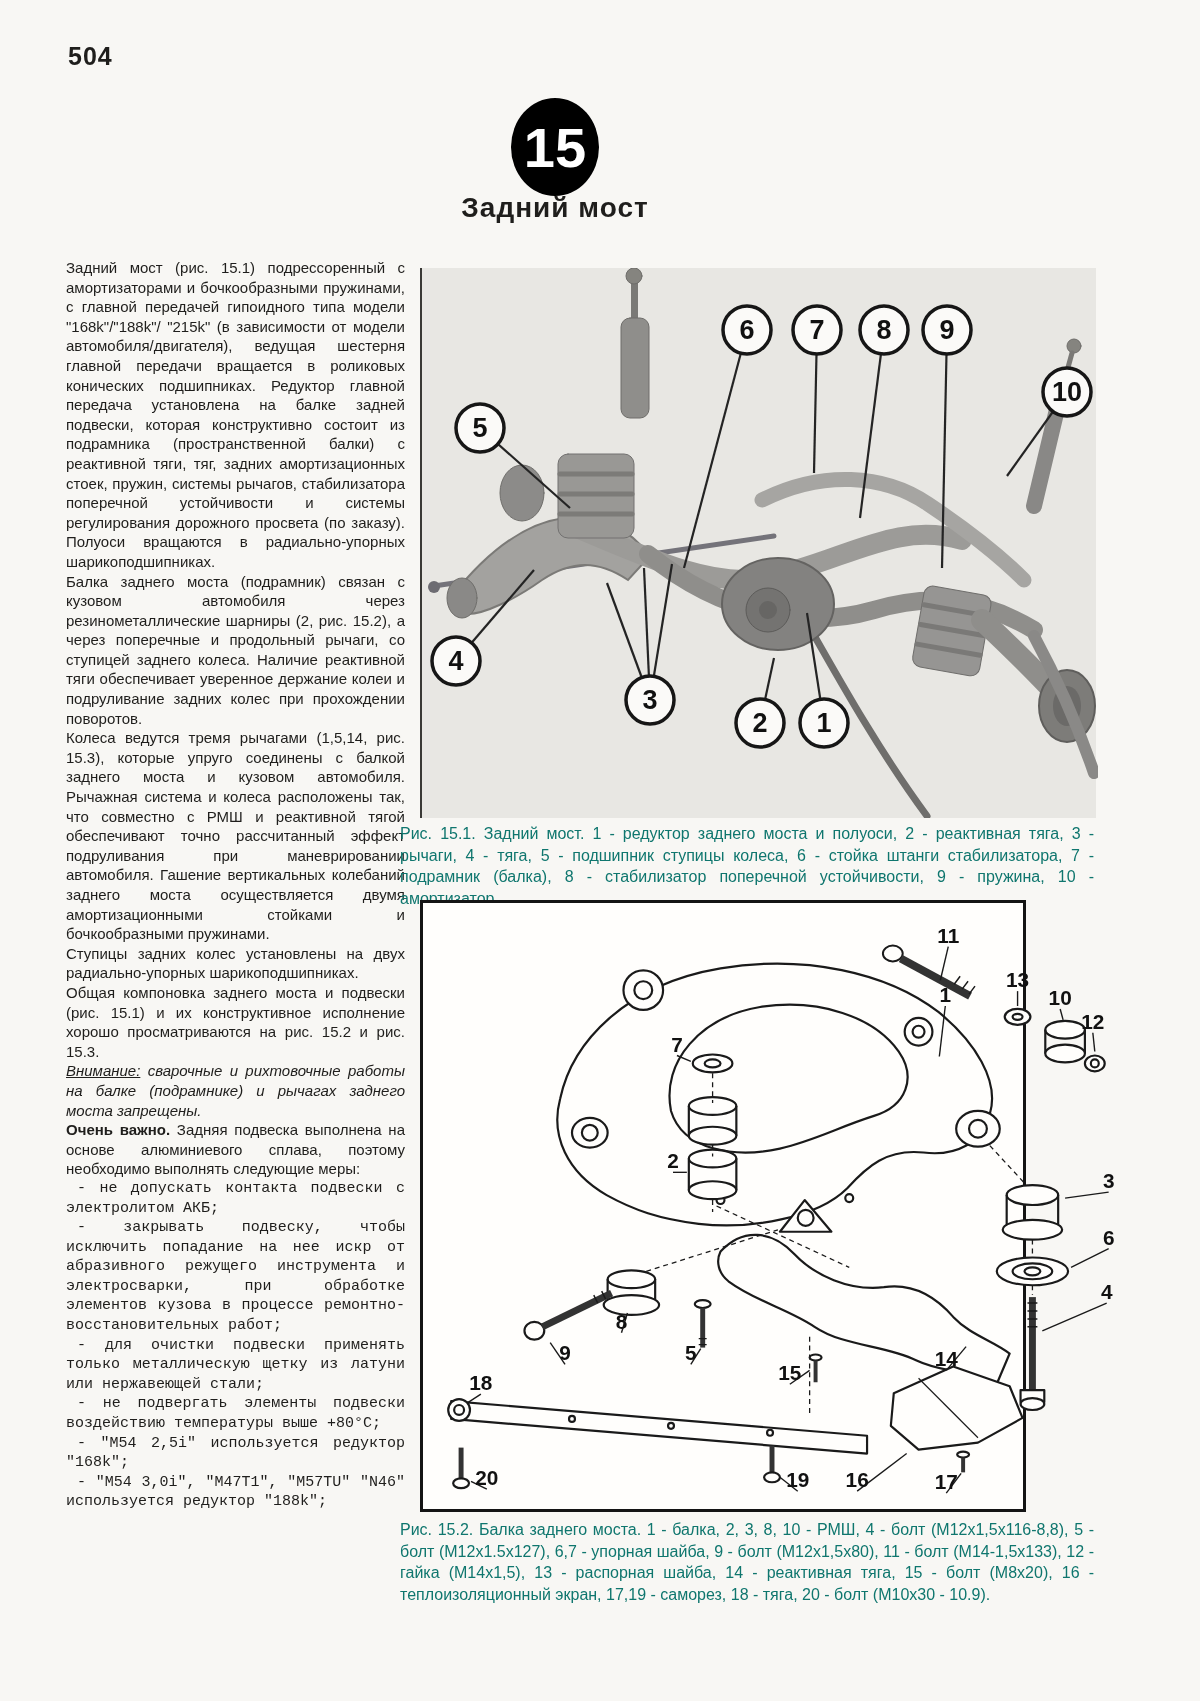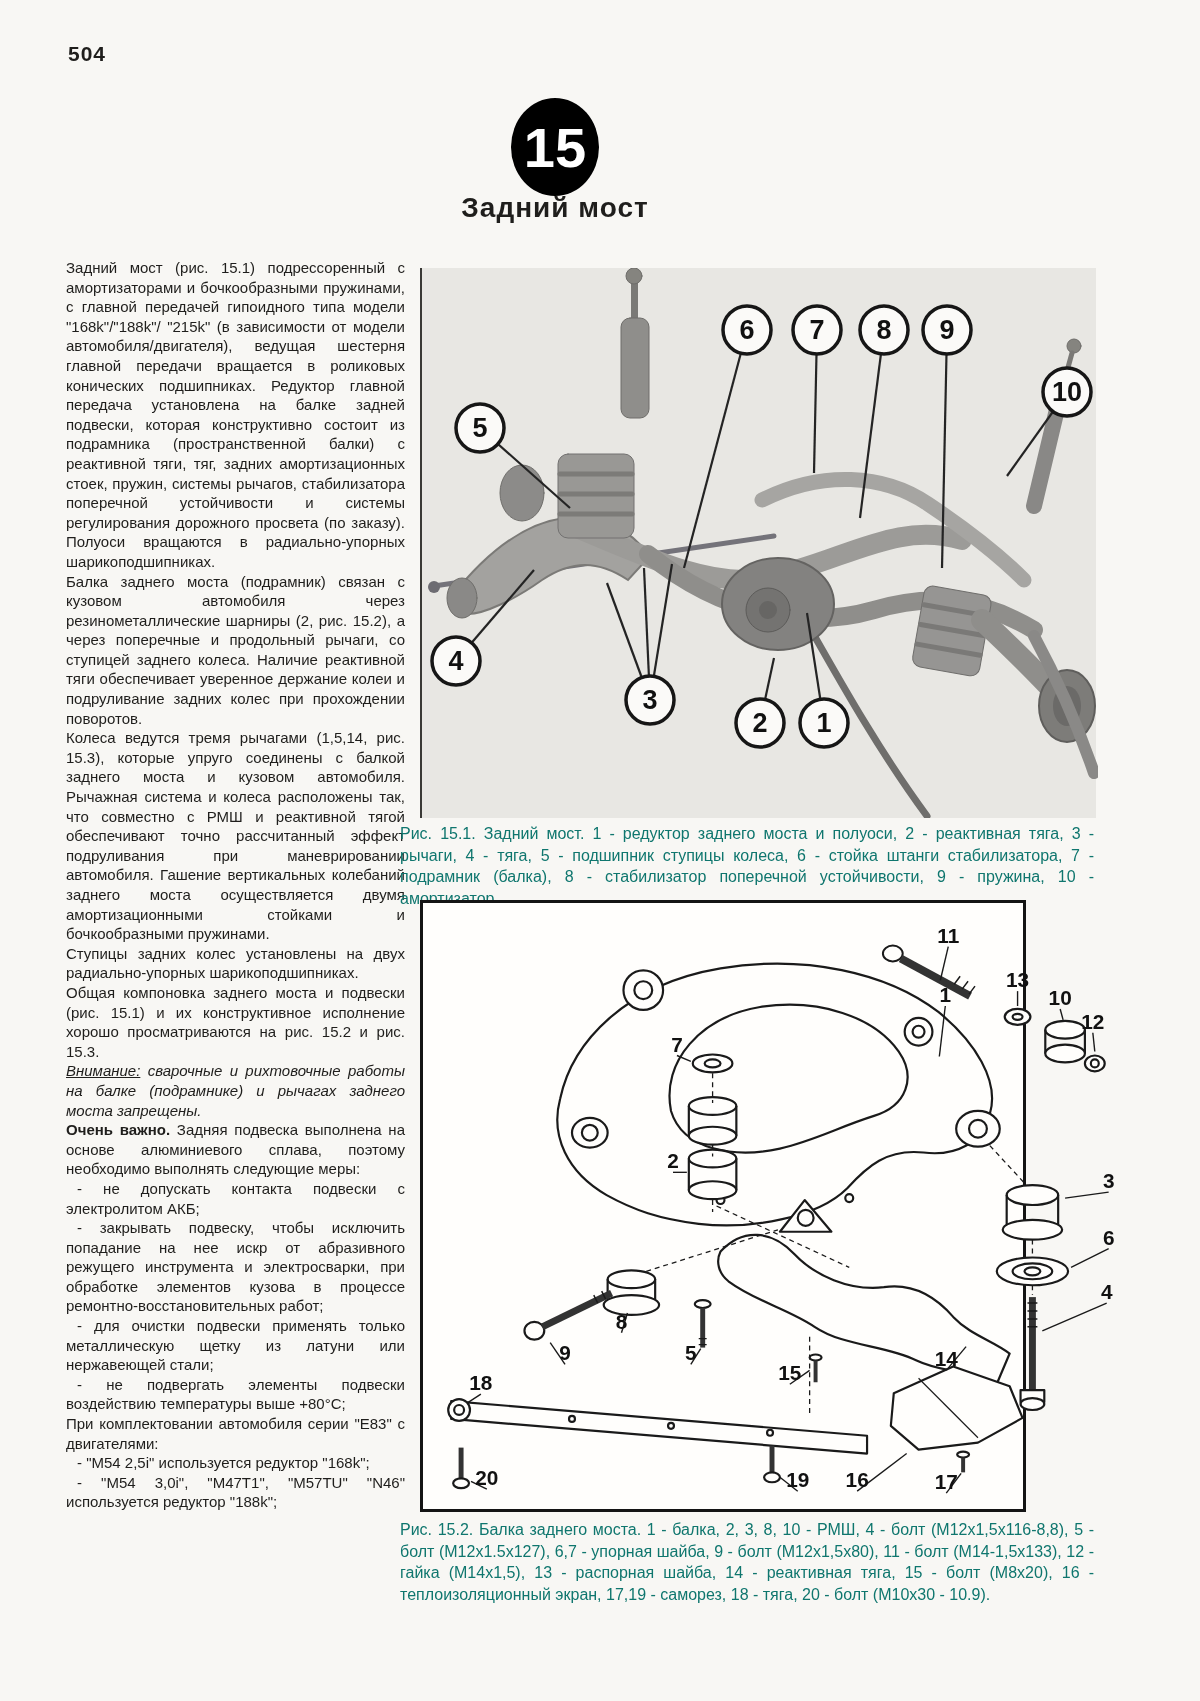--- a/index.html
+++ b/index.html
@@ -5,37 +5,37 @@
   :root{
     --page-bg:#f8f7f4; --ink:#1f1e1c; --fig1-bg:#e8e7e3; --fig2-bg:#fffefc; --line:#1a1a1a;
   }
   *{box-sizing:border-box;}
   html,body{margin:0;padding:0;}
   body{
     width:1200px;height:1701px;position:relative;overflow:hidden;
     background:var(--page-bg);color:var(--ink);
     font-family:"Liberation Sans",sans-serif;
   }
-  .page-number{position:absolute;left:68px;top:42px;font-size:21px;font-weight:bold;letter-spacing:1px;}
+  .page-number{position:absolute;left:68px;top:42px;font-size:25px;font-weight:bold;letter-spacing:1px;}
   .chapter-badge{
     position:absolute;left:511px;top:98px;width:88px;height:98px;border-radius:50%;
     background:#000;color:#fff;display:flex;align-items:center;justify-content:center;
     font-size:56px;font-weight:bold;
   }
   .chapter-title{
     position:absolute;left:355px;top:192px;width:400px;text-align:center;
     font-size:28px;font-weight:bold;letter-spacing:1px;
   }
   .text-column{
     position:absolute;left:66px;top:258px;width:339px;
     font-size:15px;line-height:19.6px;text-align:justify;
   }
   .para{margin:0;}
   .para.italic{font-style:italic;}
-  .para.bullet{text-indent:11px;}
+  .para.bullet{text-indent:11px;font-family:Liberation Mono, monospace;}
   .lead.underline{text-decoration:underline;}
   .lead.bold{font-weight:bold;font-style:normal;}
   .figure1{
     position:absolute;left:420px;top:268px;width:676px;height:550px;
     background:var(--fig1-bg);border-left:2px solid #3a3936;
   }
   .figure1 svg,.figure2 svg{position:absolute;left:0;top:0;}
   .fig-caption{
     position:absolute;left:400px;width:694px;
     font-size:16px;font-weight:normal;line-height:21.5px;text-align:justify;color:#0f766e;
@@ -62,21 +62,20 @@
     <p class="para normal">Балка заднего моста (подрамник) связан с кузовом автомобиля через резинометаллические шарниры (2, рис. 15.2), а через поперечные и продольный рычаги, со ступицей заднего колеса. Наличие реактивной тяги обеспечивает уверенное держание колеи и подруливание задних колес при прохождении поворотов.</p>
     <p class="para normal">Колеса ведутся тремя рычагами (1,5,14, рис. 15.3), которые упруго соединены с балкой заднего моста и кузовом автомобиля. Рычажная система и колеса расположены так, что совместно с РМШ и реактивной тягой обеспечивают точно рассчитанный эффект подруливания при маневрировании автомобиля. Гашение вертикальных колебаний заднего моста осуществляется двумя амортизационными стойками и бочкообразными пружинами.</p>
     <p class="para normal">Ступицы задних колес установлены на двух радиально-упорных шарикоподшипниках.</p>
     <p class="para normal">Общая компоновка заднего моста и подвески (рис. 15.1) и их конструктивное исполнение хорошо просматриваются на рис. 15.2 и рис. 15.3.</p>
     <p class="para italic"><span class="lead underline">Внимание:</span> сварочные и рихтовочные работы на балке (подрамнике) и рычагах заднего моста запрещены.</p>
     <p class="para normal"><span class="lead bold">Очень важно.</span> Задняя подвеска выполнена на основе алюминиевого сплава, поэтому необходимо выполнять следующие меры:</p>
     <p class="para bullet">- не допускать контакта подвески с электролитом АКБ;</p>
     <p class="para bullet">- закрывать подвеску, чтобы исключить попадание на нее искр от абразивного режущего инструмента и электросварки, при обработке элементов кузова в процессе ремонтно-восстановительных работ;</p>
     <p class="para bullet">- для очистки подвески применять только металлическую щетку из латуни или нержавеющей стали;</p>
     <p class="para bullet">- не подвергать элементы подвески воздействию температуры выше +80°С;</p>
-    <p class="para normal">При комплектовании автомобиля серии "Е83" с двигателями:</p>
     <p class="para bullet">- "М54 2,5i" используется редуктор "168k";</p>
     <p class="para bullet">- "М54 3,0i", "М47Т1", "М57TU" "N46" используется редуктор "188k";</p>
   </div>
 
 <div class="figure1">
   <svg width="676" height="550" viewBox="0 0 676 550">
     <g stroke-linecap="round" fill="none">
 
       <path d="M 12,318 L 352,268" stroke="#74737a" stroke-width="5"></path>
       <circle cx="12" cy="319" r="6" fill="#6d6c72" stroke="none"></circle>

